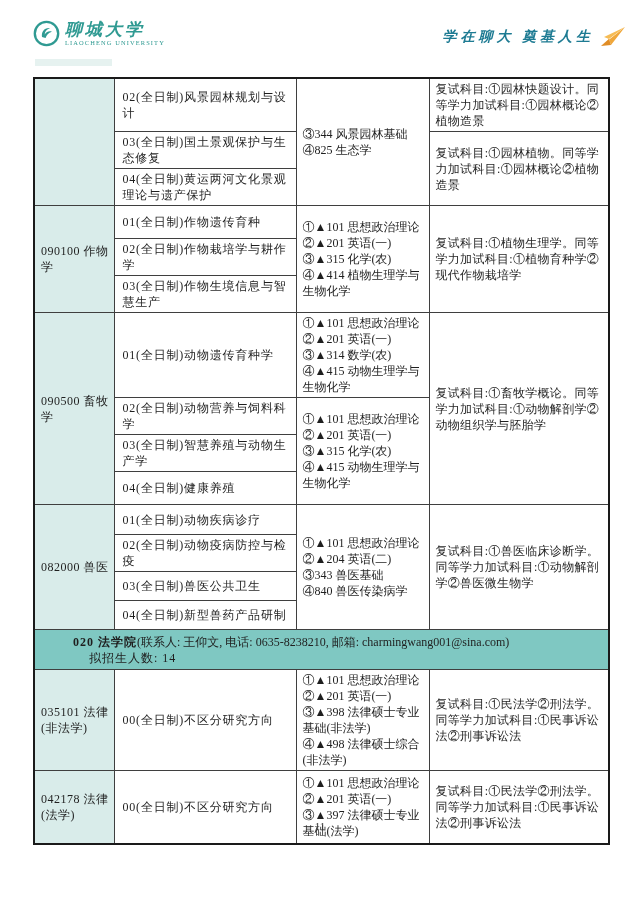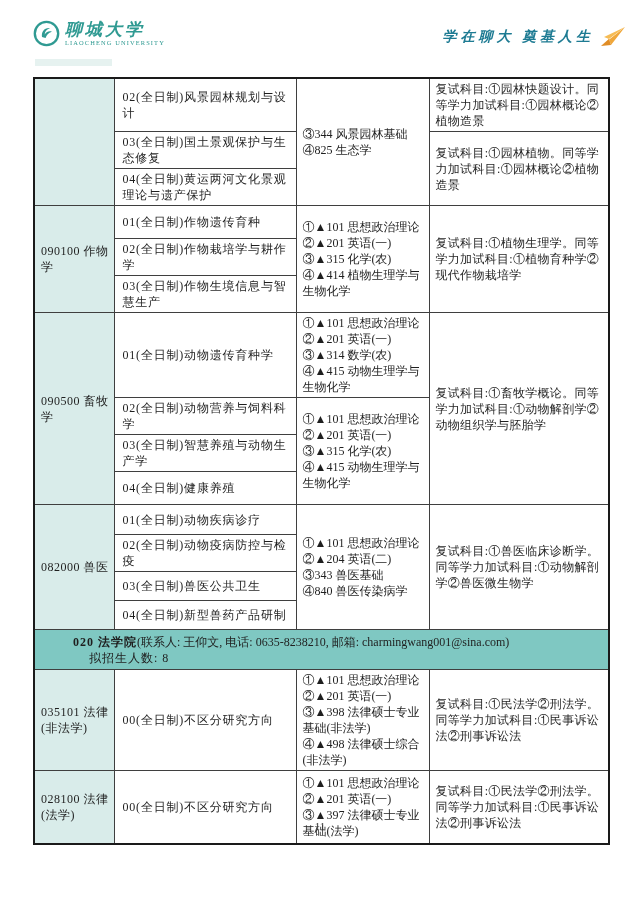--- a/index.html
+++ b/index.html
@@ -160,38 +160,38 @@
     </tr>
     <tr style="height:29px">
       <td class="dir">04(全日制)新型兽药产品研制</td>
     </tr>
 
     <tr style="height:40px">
       <td class="banner-cell" colspan="4">
         <div class="banner-l1">
           <b>020 法学院</b><span>(联系人: 王仰文, 电话: 0635-8238210, 邮箱: charmingwang001@sina.com)</span>
         </div>
-        <div class="banner-l2">拟招生人数: 8</div>
+        <div class="banner-l2">拟招生人数: 14</div>
       </td>
     </tr>
 
     <tr style="height:100px">
       <td class="prog">035101 法律 (非法学)</td>
       <td class="dir">00(全日制)不区分研究方向</td>
       <td class="exam">
         <div>①▲101 思想政治理论</div>
         <div>②▲201 英语(一)</div>
         <div>③▲398 法律硕士专业基础(非法学)</div>
         <div>④▲498 法律硕士综合(非法学)</div>
       </td>
       <td class="retest">复试科目:①民法学②刑法学。同等学力加试科目:①民事诉讼法②刑事诉讼法</td>
     </tr>
 
     <tr style="height:73px">
-      <td class="prog">028100 法律 (法学)</td>
+      <td class="prog">042178 法律 (法学)</td>
       <td class="dir">00(全日制)不区分研究方向</td>
       <td class="exam">
         <div>①▲101 思想政治理论</div>
         <div>②▲201 英语(一)</div>
         <div>③▲397 法律硕士专业基础(法学)</div>
       </td>
       <td class="retest">复试科目:①民法学②刑法学。同等学力加试科目:①民事诉讼法②刑事诉讼法</td>
     </tr>
   </tbody>
     </table>

